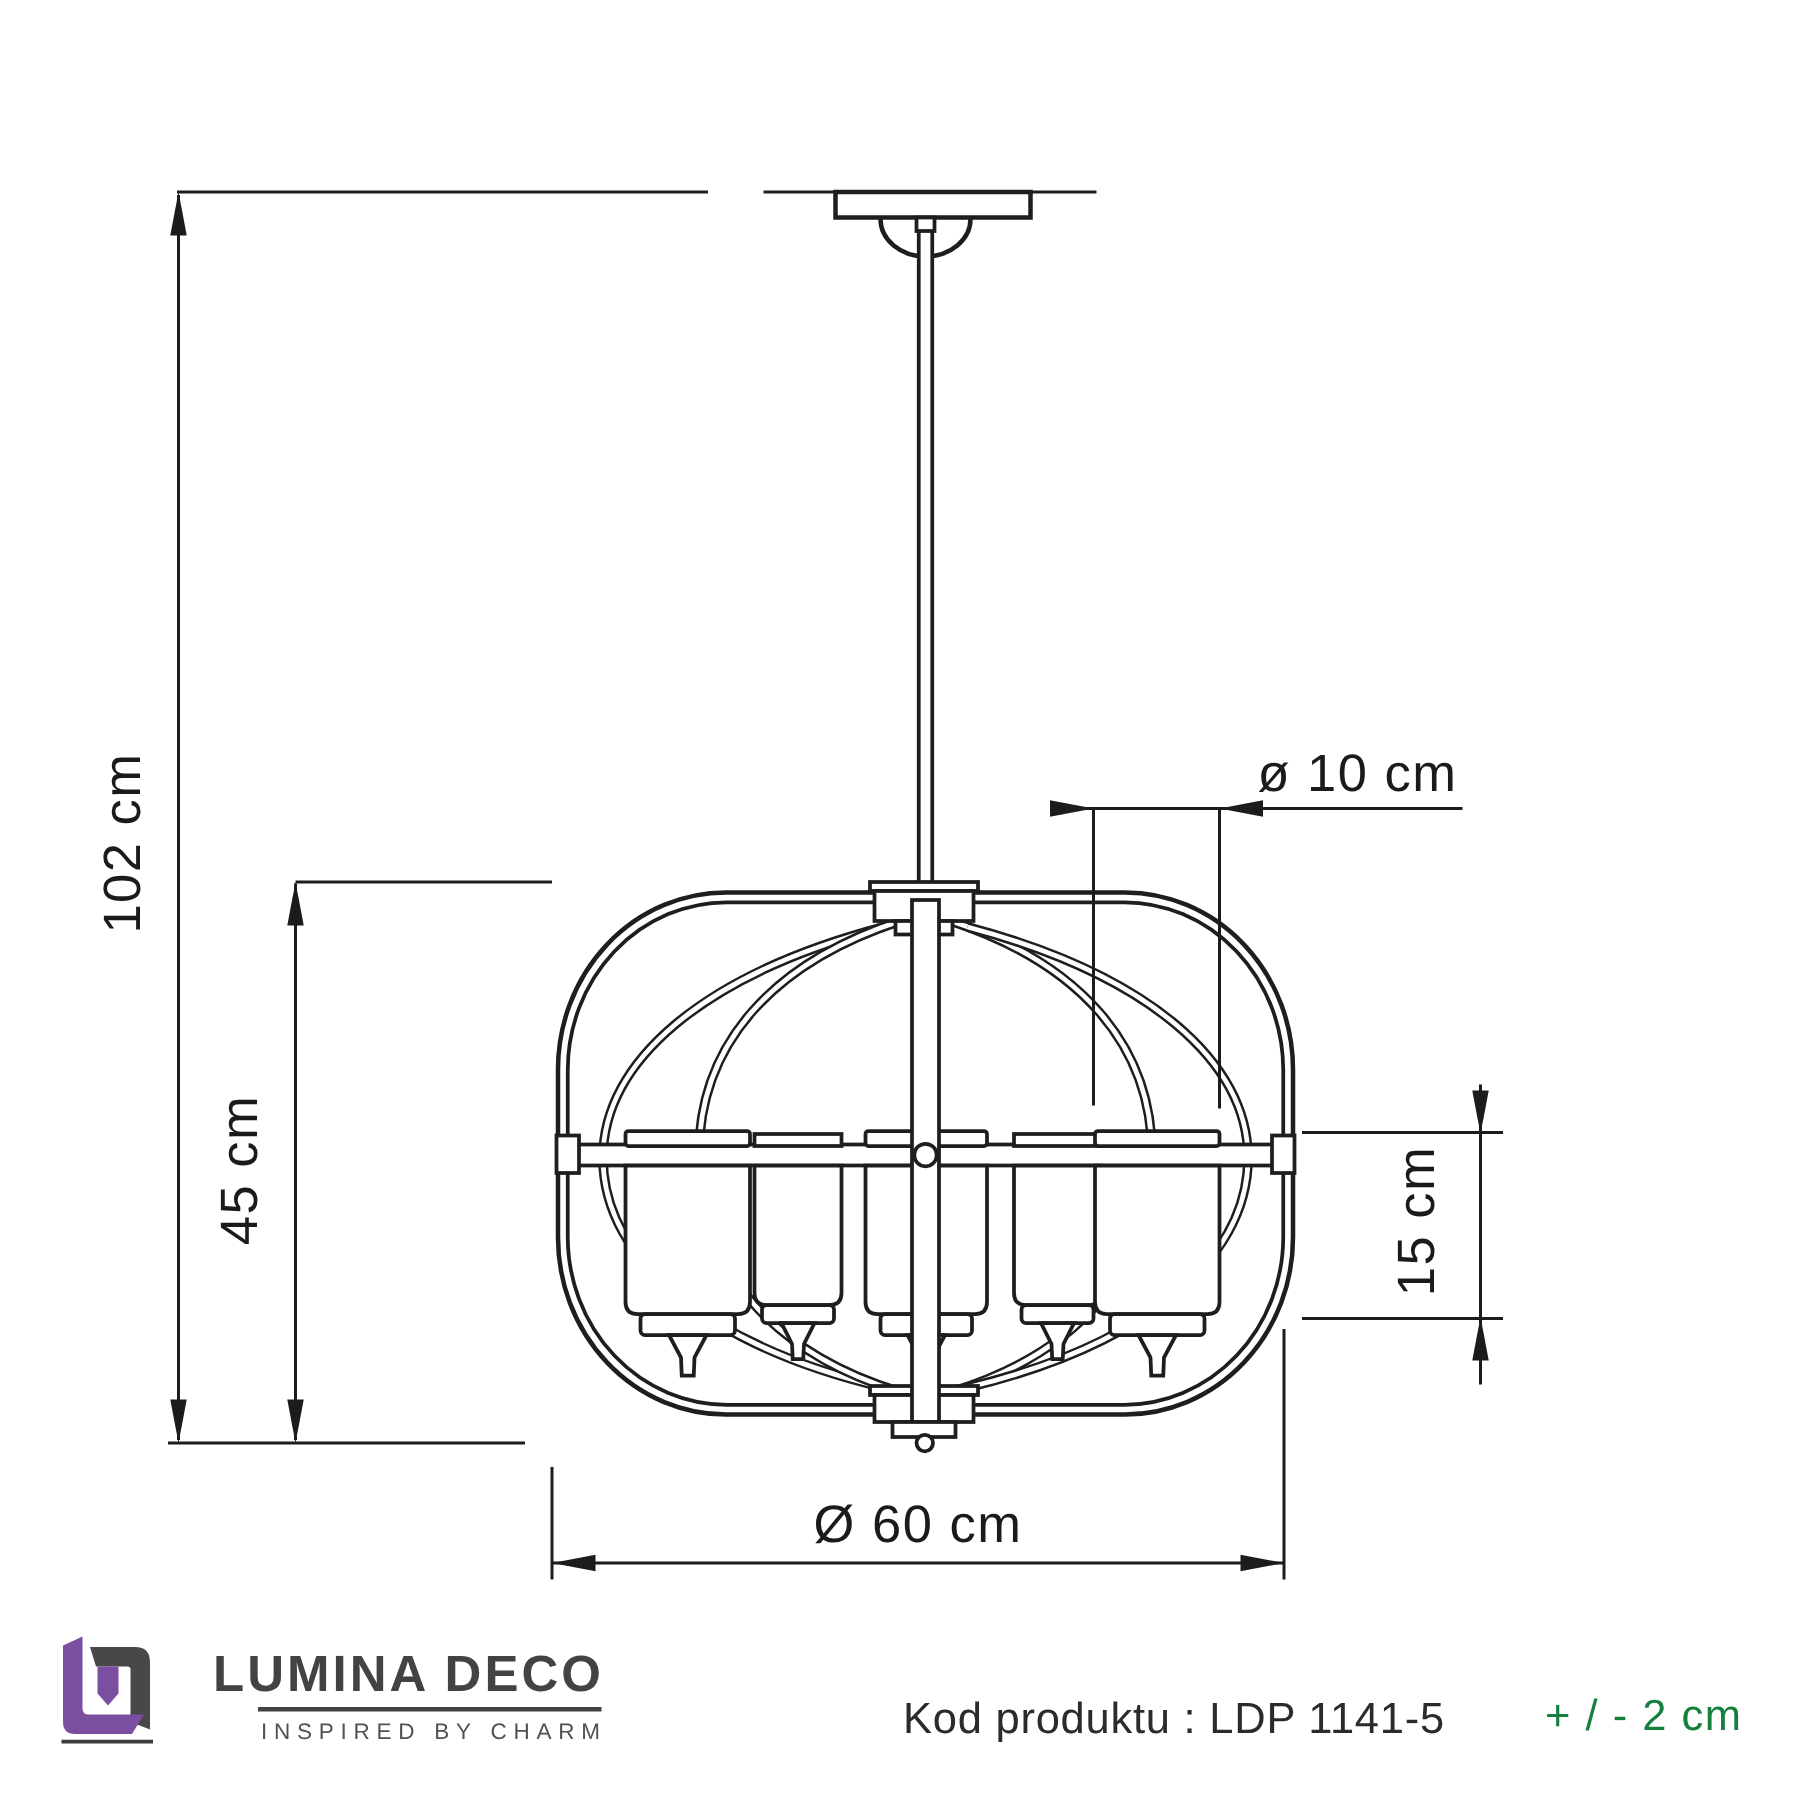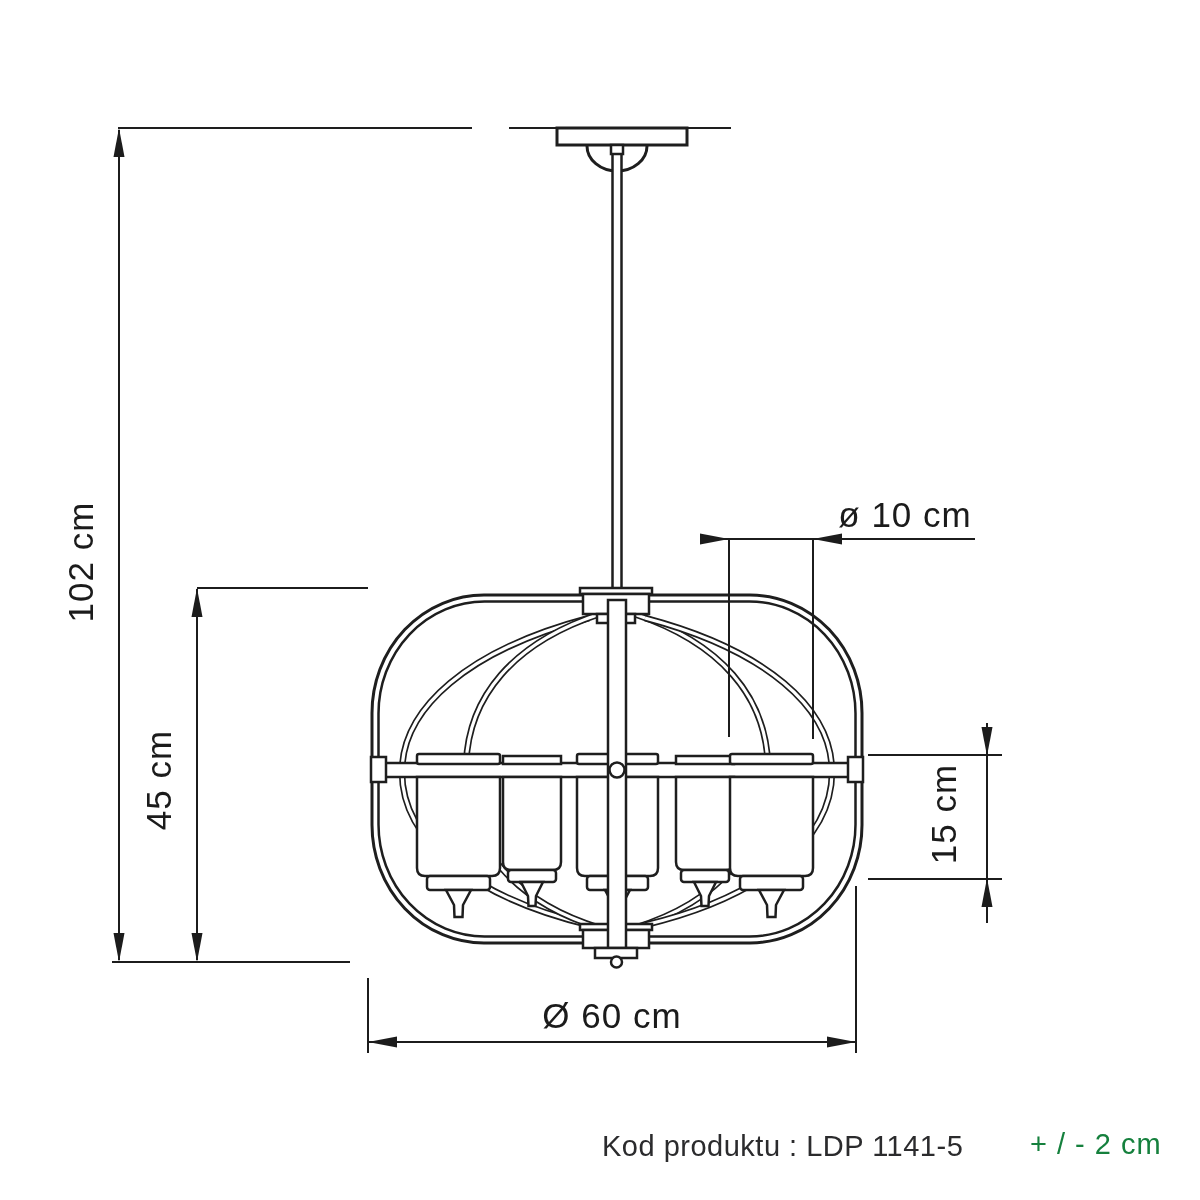--- a/index.html
+++ b/index.html
@@ -168,17 +168,30 @@
     <g>
       <line class="dim" x1="368" y1="1042" x2="856" y2="1042"></line>
       <line class="dim" x1="368" y1="978" x2="368" y2="1053"></line>
       <line class="dim" x1="856" y1="886" x2="856" y2="1053"></line>
       <polygon class="arr" points="368,1042 397,1036.5 397,1047.5"></polygon>
       <polygon class="arr" points="856,1042 827,1036.5 827,1047.5"></polygon>
       <text class="dimtext" x="612" y="1028" text-anchor="middle">Ø 60 cm</text>
     </g>
   </svg>
 
+  <div class="footer-brand">
+    <svg class="brand-mark" viewBox="0 0 92 86">
+      <path d="M26,13 L56,13 Q66,13 66,23 L66,68 L53,63 L53,28 Q53,26 51,26 L30,26 Z" fill="#48484a"></path>
+      <path d="M8,12 L21,6 L21,54 Q21,58 25,58 L62,58 L54,71 L16,71 Q8,71 8,63 Z" fill="#7b4fa0"></path>
+      <polygon points="31,26 45,26 45,44 38,52 31,44" fill="#7b4fa0"></polygon>
+      <path d="M7,76 L68,76" stroke="#3a3a3c" stroke-width="2.5" fill="none"></path>
+    </svg>
+    <div class="brand-text">
+      <div class="brand-name">LUMINA DECO</div>
+      <div class="brand-rule"></div>
+      <div class="brand-tagline">INSPIRED BY CHARM</div>
+    </div>
+  </div>
 
   <div class="product-code">Kod produktu : LDP 1141-5</div>
   <div class="tolerance">+ / - 2 cm</div>
 
 </div>
 
 </body></html>

